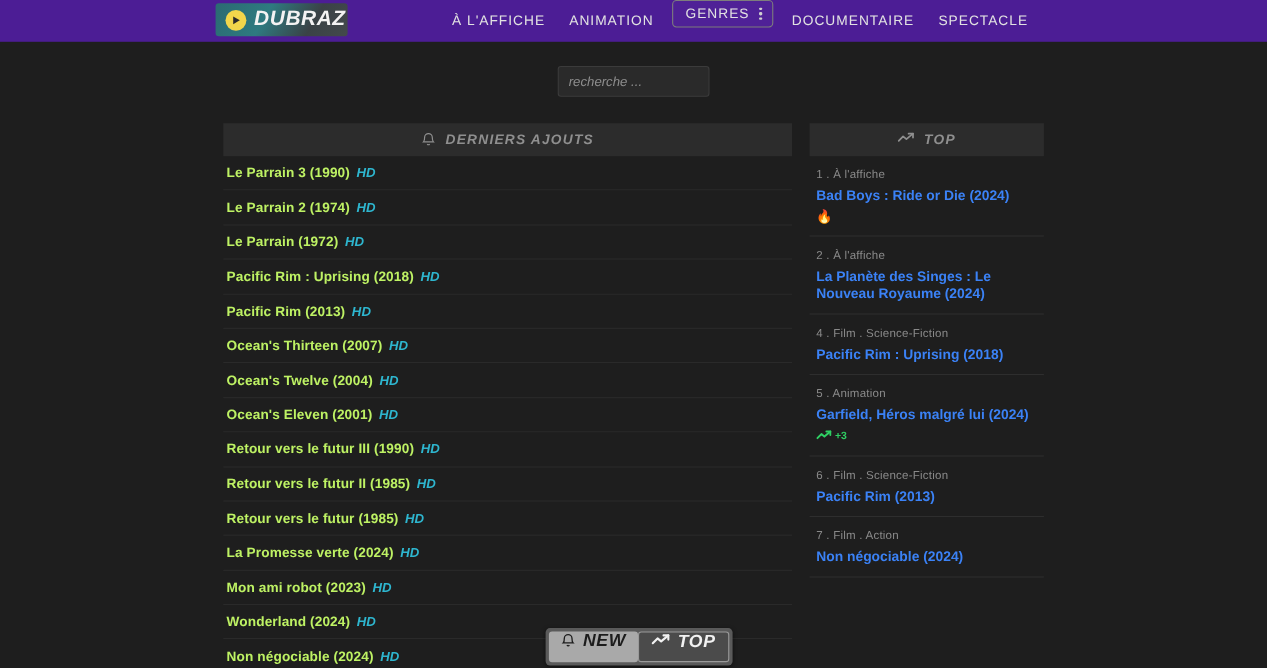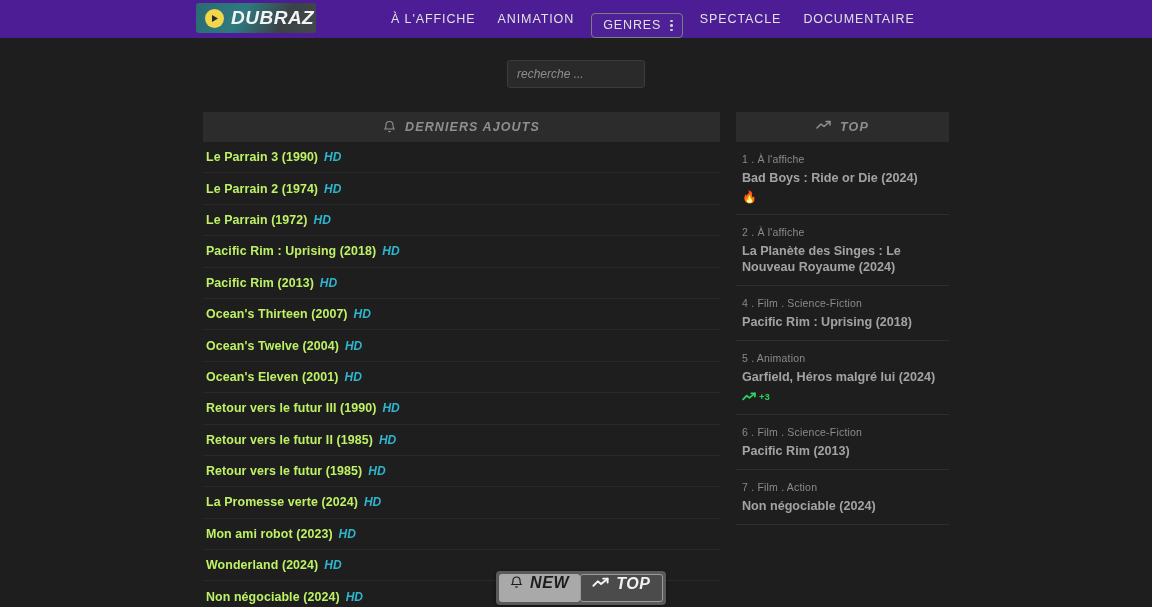--- a/index.html
+++ b/index.html
@@ -35,22 +35,22 @@
     flex: none;
   }
   .logo-play svg { display:block; }
   .logo-text {
     font-size: 19px; font-weight: bold; font-style: italic;
     color: #f3f3f3; letter-spacing: .5px;
     font-family: "Liberation Sans", sans-serif;
   }
 
   .nav {
-    position: absolute; left: 380px; top: 0;
-    height: 38px; display: flex; align-items: flex-end; gap: 0;
+    position: absolute; left: 400px; top: 0;
+    height: 38px; display: flex; align-items: flex-start; gap: 0;
   }
   .nav-item {
     color: #e2e2e2; font-size: 12.5px; letter-spacing: .9px;
     padding: 0 11px; height: 38px; line-height: 38px;
     cursor: pointer; white-space: nowrap;
   }
   .nav-item.boxed {
     border: 1px solid #7d7d7d; border-radius: 4px;
     height: 25px; line-height: 23px; margin: 0 6px;
     display: flex; align-items: center; gap: 9px;
@@ -112,21 +112,21 @@
   }
   .top-item {
     padding: 11px 0 10px 6px;
     border-bottom: 1px solid #2e2e2e;
     cursor: pointer;
   }
   .top-meta {
     color: #8a8a8a; font-size: 10.5px; margin-bottom: 5px; letter-spacing: .2px;
   }
   .top-title {
-    color: #a3a3a3; font-size: 12.6px; font-weight: bold; line-height: 1.28;
+    color: #3b82f6; font-size: 12.6px; font-weight: bold; line-height: 1.28;
   }
   .top-badge { margin-top: 4px; display: flex; align-items: center; gap: 4px; height: 14px; }
   .badge-fire { font-size: 12px; line-height: 1; }
   .badge-up { display: flex; align-items: center; gap: 3px; }
   .badge-up-txt { color: #2fcf63; font-size: 9.5px; font-weight: bold; }
 
   
   .floating {
     position: absolute; left: 496px; top: 571px;
     display: flex; align-items: center;
@@ -159,22 +159,22 @@
     <div class="nav-item">À L'AFFICHE</div>
     <div class="nav-item">ANIMATION</div>
     <div class="nav-item boxed">
       <span>GENRES</span>
       <span class="dots">
           <i></i>
           <i></i>
           <i></i>
         </span>
     </div>
+    <div class="nav-item">DOCUMENTAIRE</div>
     <div class="nav-item">SPECTACLE</div>
-    <div class="nav-item">DOCUMENTAIRE</div>
   </nav>
 </div>
 
 <div class="search-wrap">
   <input class="search-input" type="text" placeholder="recherche ..." style="">
 </div>
 
 <section class="list-panel">
   <div class="panel-head">
     <span>

